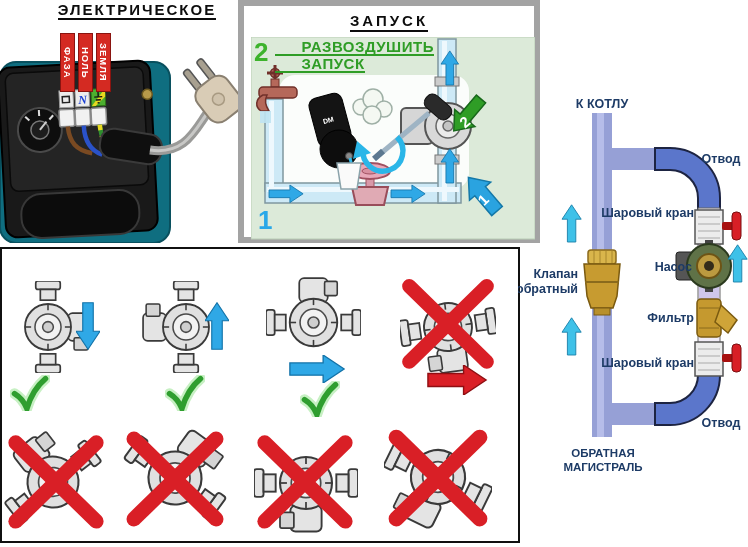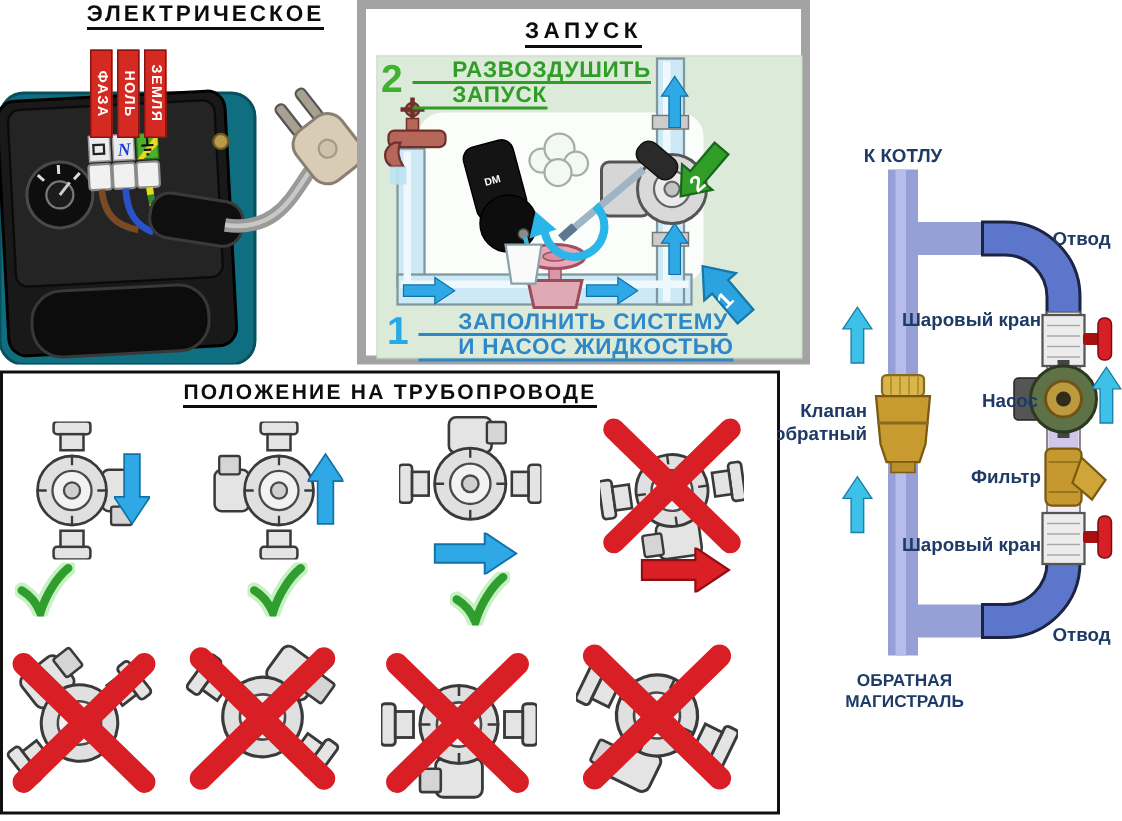--- a/index.html
+++ b/index.html
@@ -220,31 +220,24 @@
 
     <div id="step-bleed" class="step">
       <span class="num">2</span>
       <div class="lines">
         <span>РАЗВОЗДУШИТЬ</span>
         <span>ЗАПУСК</span>
       </div>
     </div>
     <div id="step-fill" class="step">
       <span class="num">1</span>
-      <div class="lines">
-        <span>ЗАПОЛНИТЬ СИСТЕМУ</span>
-        <span>И НАСОС ЖИДКОСТЬЮ</span>
-      </div>
     </div>
   </div>
 
   <div id="panel-position" class="panel">
-    <div class="ptitle">
-      <span>ПОЛОЖЕНИЕ НА ТРУБОПРОВОДЕ</span>
-    </div>
 
     <svg class="abs" style="left:0;top:32px" width="92" height="92" viewBox="0 0 120 120">
         <use href="#pumpsym" transform="rotate(90 60 60)"></use>
       </svg>
     <svg class="abs" style="left:74px;top:42px" width="24" height="70" viewBox="0 0 32 62">
         <use href="#barrow" transform="translate(32,0) rotate(90)" fill="#2fa8e6" stroke="#1272a8" stroke-width="1.5"></use>
       </svg>
     <svg class="abs" style="left:8px;top:126px" width="40" height="36" viewBox="0 0 58 58">
         <use href="#checkm"></use>
       </svg>

